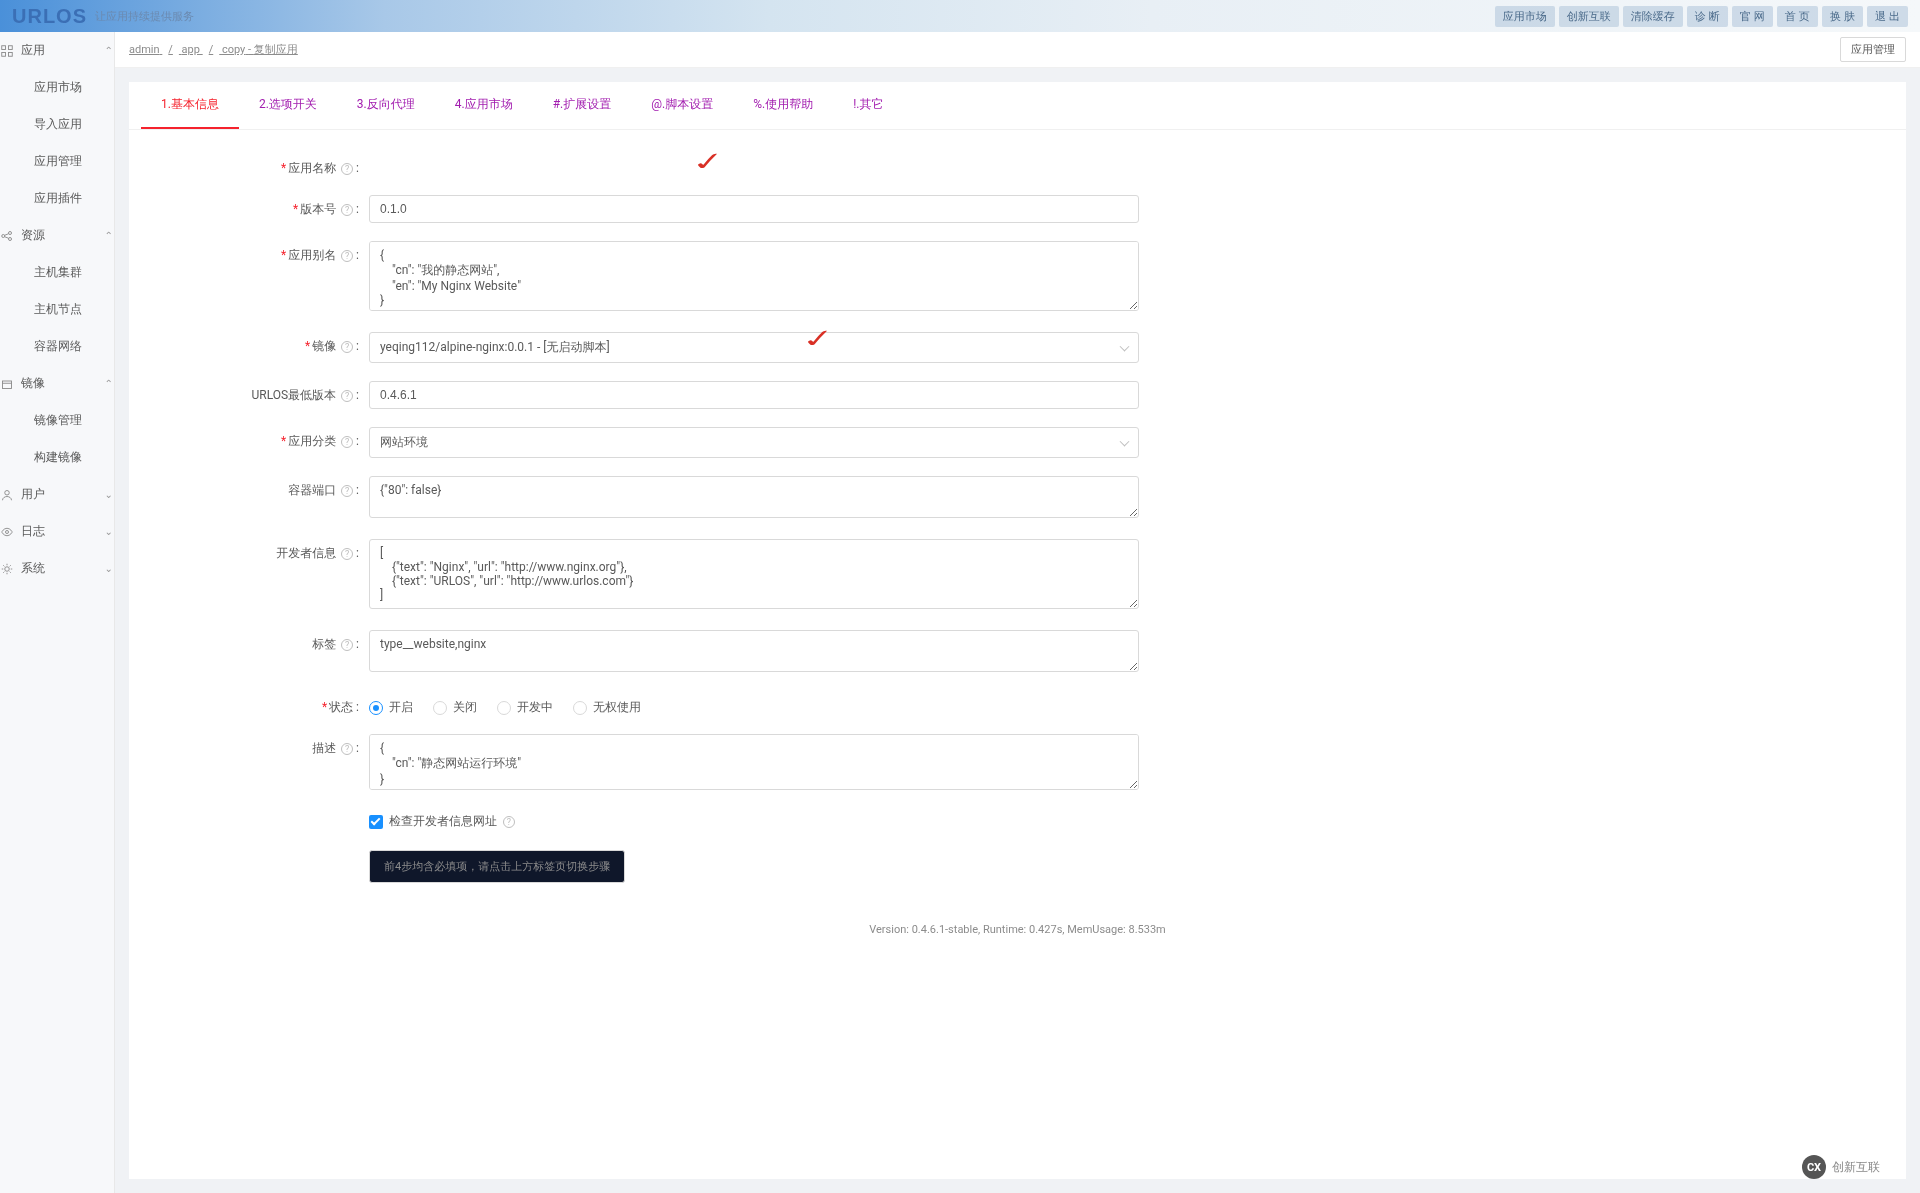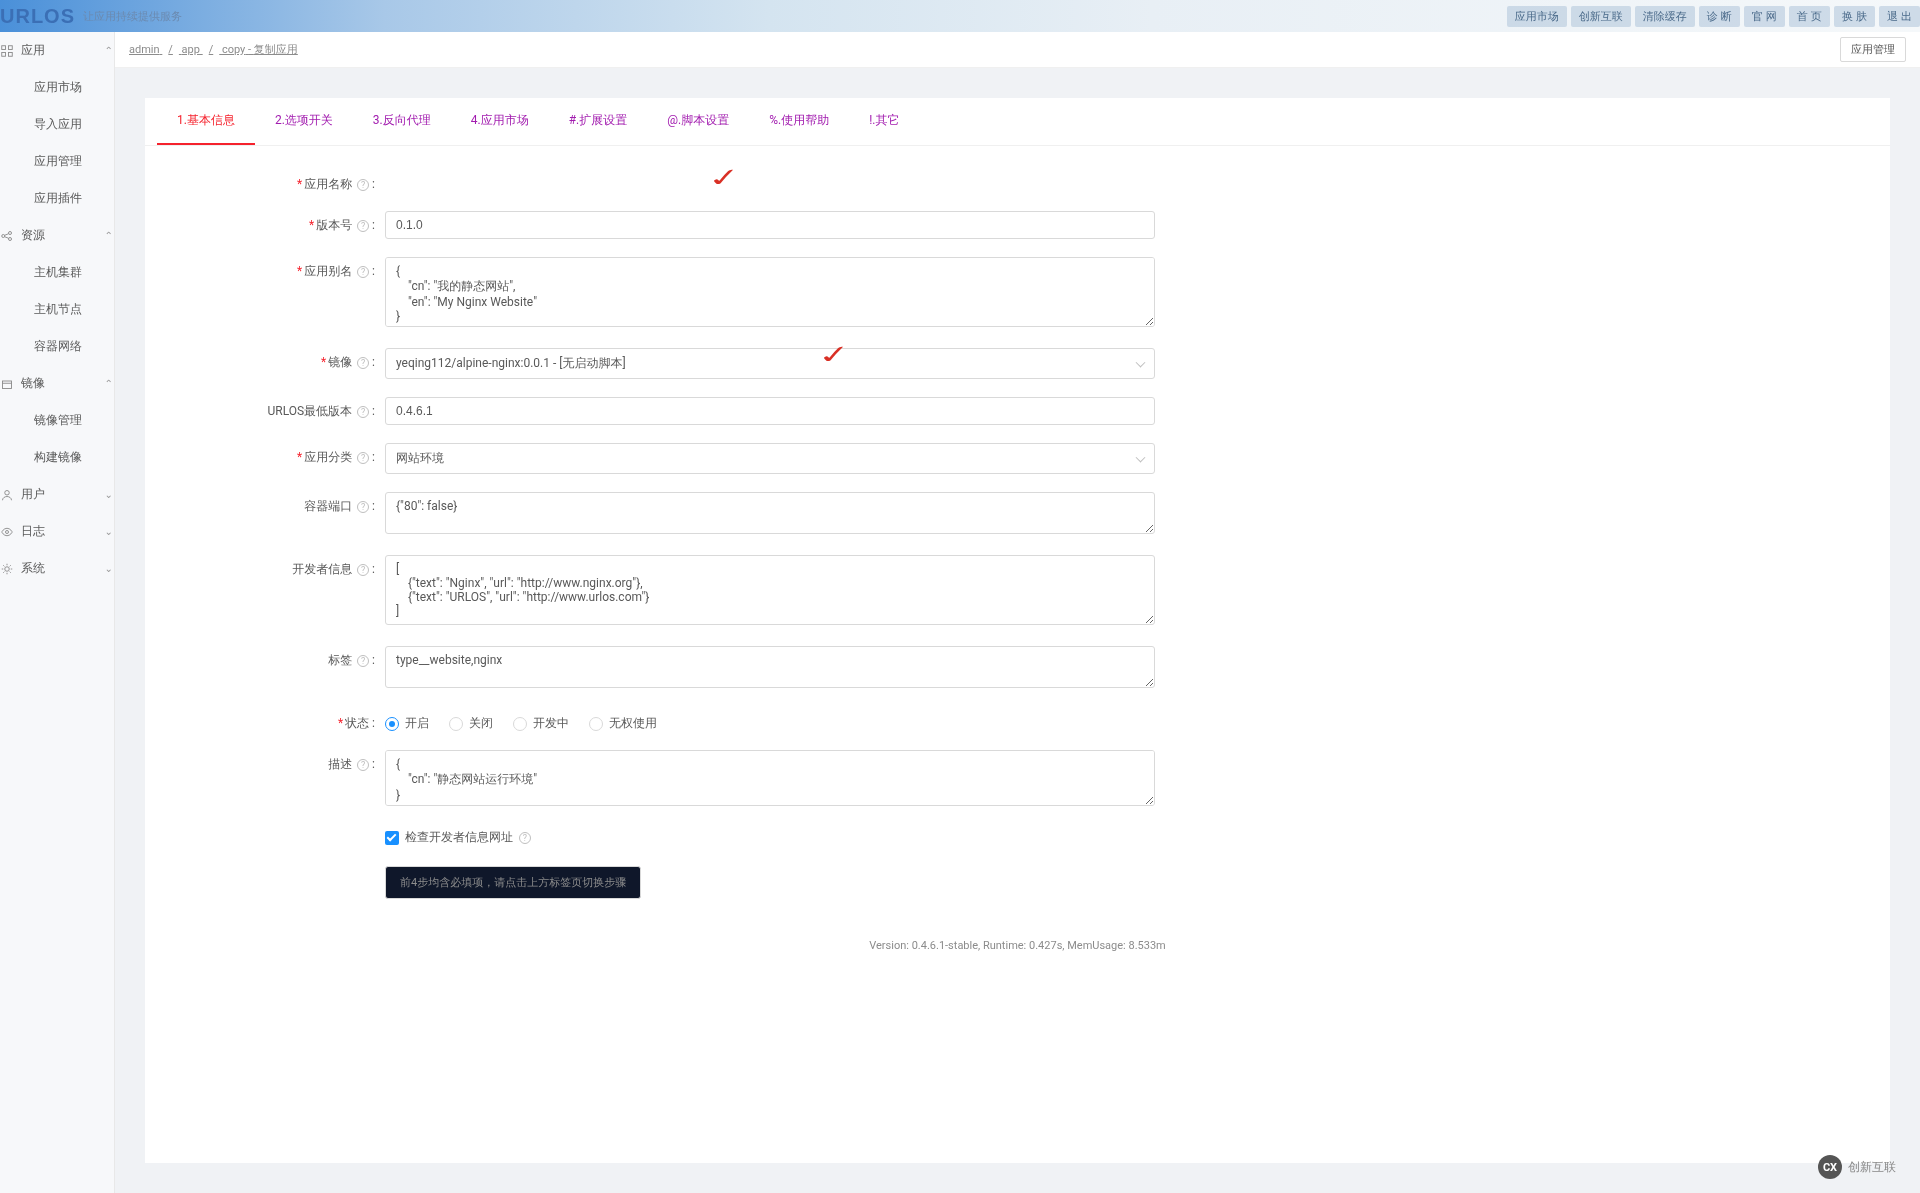--- a/index.html
+++ b/index.html
@@ -1,19 +1,19 @@
 <!DOCTYPE html>
 <html><head>
   <meta charset="utf-8">
   <style>
     * { margin: 0; padding: 0; box-sizing: border-box; }
     body { font-family: -apple-system, BlinkMacSystemFont, "Segoe UI", Roboto, "Helvetica Neue", Arial, sans-serif; font-size: 12px; color: #595959; background: #f0f2f5; }
     
     
-    .header { height: 32px; background: linear-gradient(to right, #4a90d9 0%, #a8c8e8 20%, #d4e4f0 40%, #e8eff5 60%, #f5f8fa 100%); display: flex; align-items: center; padding: 0 0; justify-content: space-between; }
+    .header { height: 32px; background: linear-gradient(to right, #4a90d9 0%, #a8c8e8 20%, #d4e4f0 40%, #e8eff5 60%, #f5f8fa 100%); display: flex; align-items: center; padding: 0 12px; justify-content: space-between; }
     .header-left { display: flex; align-items: center; gap: 8px; }
     .logo { font-size: 20px; font-weight: bold; color: #3b6fb5; letter-spacing: 1px; font-family: Arial, sans-serif; }
     .slogan { font-size: 11px; color: #6b8ab0; }
     .header-right { display: flex; gap: 4px; }
     .header-btn { padding: 3px 8px; background: rgba(180,200,220,0.6); border: none; color: #4a6a8a; font-size: 11px; cursor: pointer; border-radius: 2px; }
     
     
     .layout { display: flex; height: calc(100vh - 32px); }
     
     
@@ -27,21 +27,21 @@
     .chevron { font-size: 10px; color: #999; }
     
     
     .content { flex: 1; display: flex; flex-direction: column; overflow: hidden; }
     .breadcrumb-bar { height: 36px; background: #fff; display: flex; align-items: center; justify-content: space-between; padding: 0 14px; border-bottom: 1px solid #f0f0f0; }
     .breadcrumb { font-size: 11px; color: #8c8c8c; text-decoration: underline; }
     .breadcrumb a { color: #8c8c8c; text-decoration: none; }
     .breadcrumb .sep { margin: 0 6px; }
     .manage-btn { padding: 4px 10px; background: #fff; border: 1px solid #d9d9d9; font-size: 11px; color: #595959; cursor: pointer; border-radius: 2px; }
     
-    .main-panel { flex: 1; margin: 30px; background: #fff; overflow-y: auto; padding-bottom: 30px; }
+    .main-panel { flex: 1; margin: 14px; background: #fff; overflow-y: auto; padding-bottom: 30px; }
     
     
     .tabs { display: flex; border-bottom: 1px solid #f0f0f0; padding: 0 12px; }
     .tab { padding: 14px 20px; font-size: 12px; color: #a21caf; cursor: pointer; border-bottom: 2px solid transparent; }
     .tab.active { color: #f5222d; border-bottom-color: #f5222d; }
     
     
     .form { padding: 24px 40px; }
     .form-row { display: flex; align-items: flex-start; margin-bottom: 18px; position: relative; }
     .form-label { width: 200px; text-align: right; padding-right: 10px; padding-top: 6px; font-size: 12px; color: #595959; flex-shrink: 0; }
@@ -64,21 +64,21 @@
     .checkbox::after { content: ''; position: absolute; left: 4px; top: 1px; width: 3px; height: 7px; border: solid white; border-width: 0 2px 2px 0; transform: rotate(45deg); }
     
     .hint-btn { margin-left: 200px; padding: 8px 14px; background: #0f172a; border: 1px solid #d9d9d9; font-size: 11px; color: #8c8c8c; border-radius: 3px; }
     
     .redcheck { position: absolute; color: #d93025; font-size: 22px; transform: rotate(-10deg) scaleX(1.8); }
     
     
     .footer { text-align: center; font-size: 11px; color: #8c8c8c; padding: 16px 0; }
     .footer-line { margin-bottom: 4px; }
     
-    .watermark { position: fixed; right: 24px; bottom: 14px; display: flex; align-items: center; gap: 6px; color: #888; font-size: 12px; }
+    .watermark { position: fixed; right: 40px; bottom: 14px; display: flex; align-items: center; gap: 6px; color: #888; font-size: 12px; }
     .watermark-logo { width: 24px; height: 24px; background: #555; border-radius: 50%; color: #fff; display: flex; align-items: center; justify-content: center; font-weight: bold; font-size: 11px; }
     
     svg { display: block; }
   </style>
 </head>
 <body>
 
 <div class="header">
   <div class="header-left">
     <span class="logo">URLOS</span>

